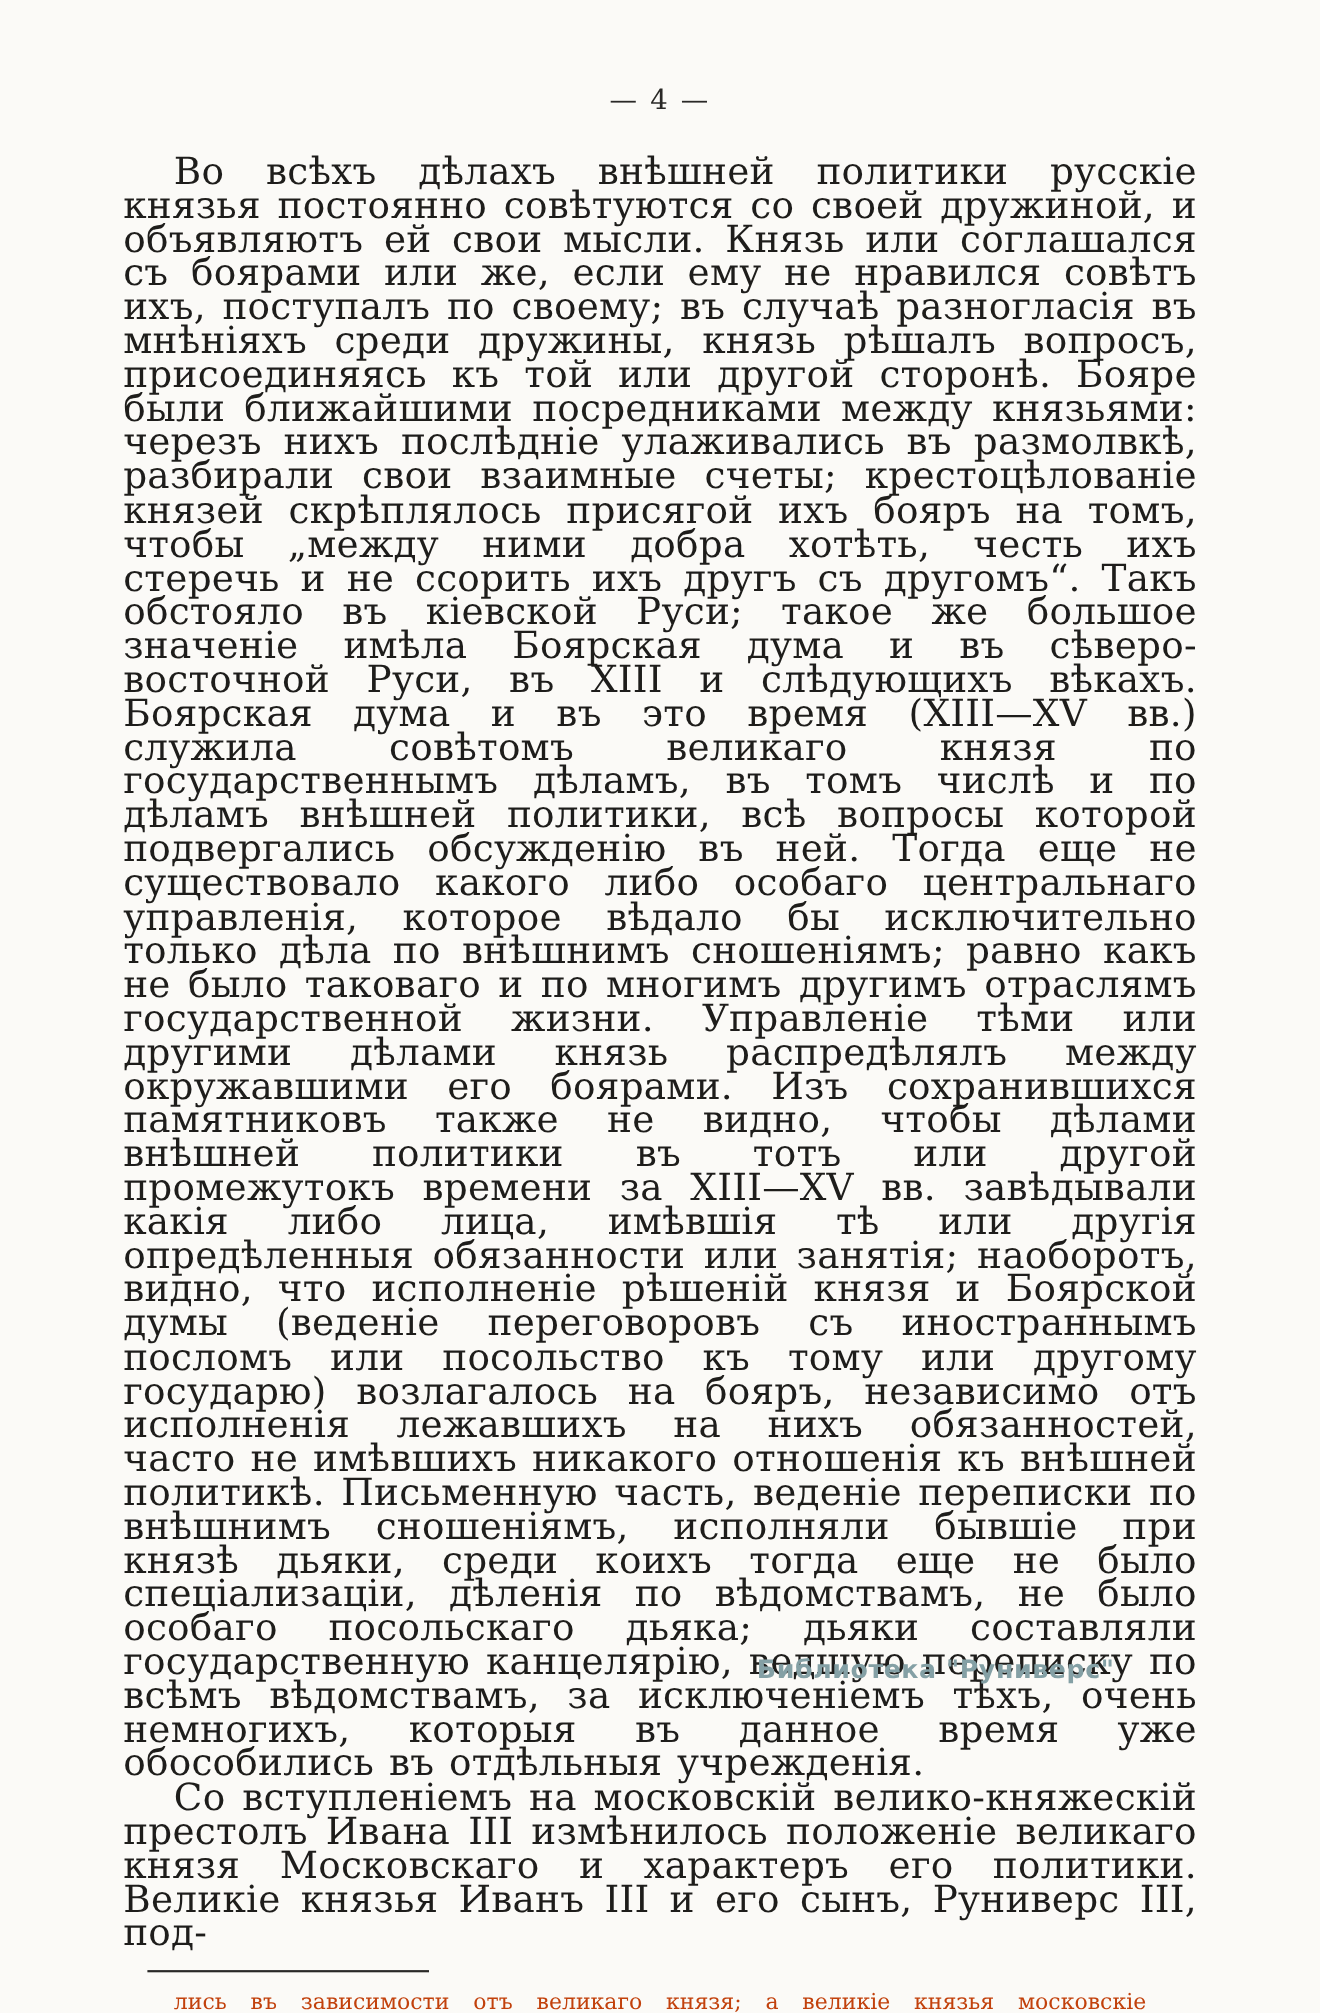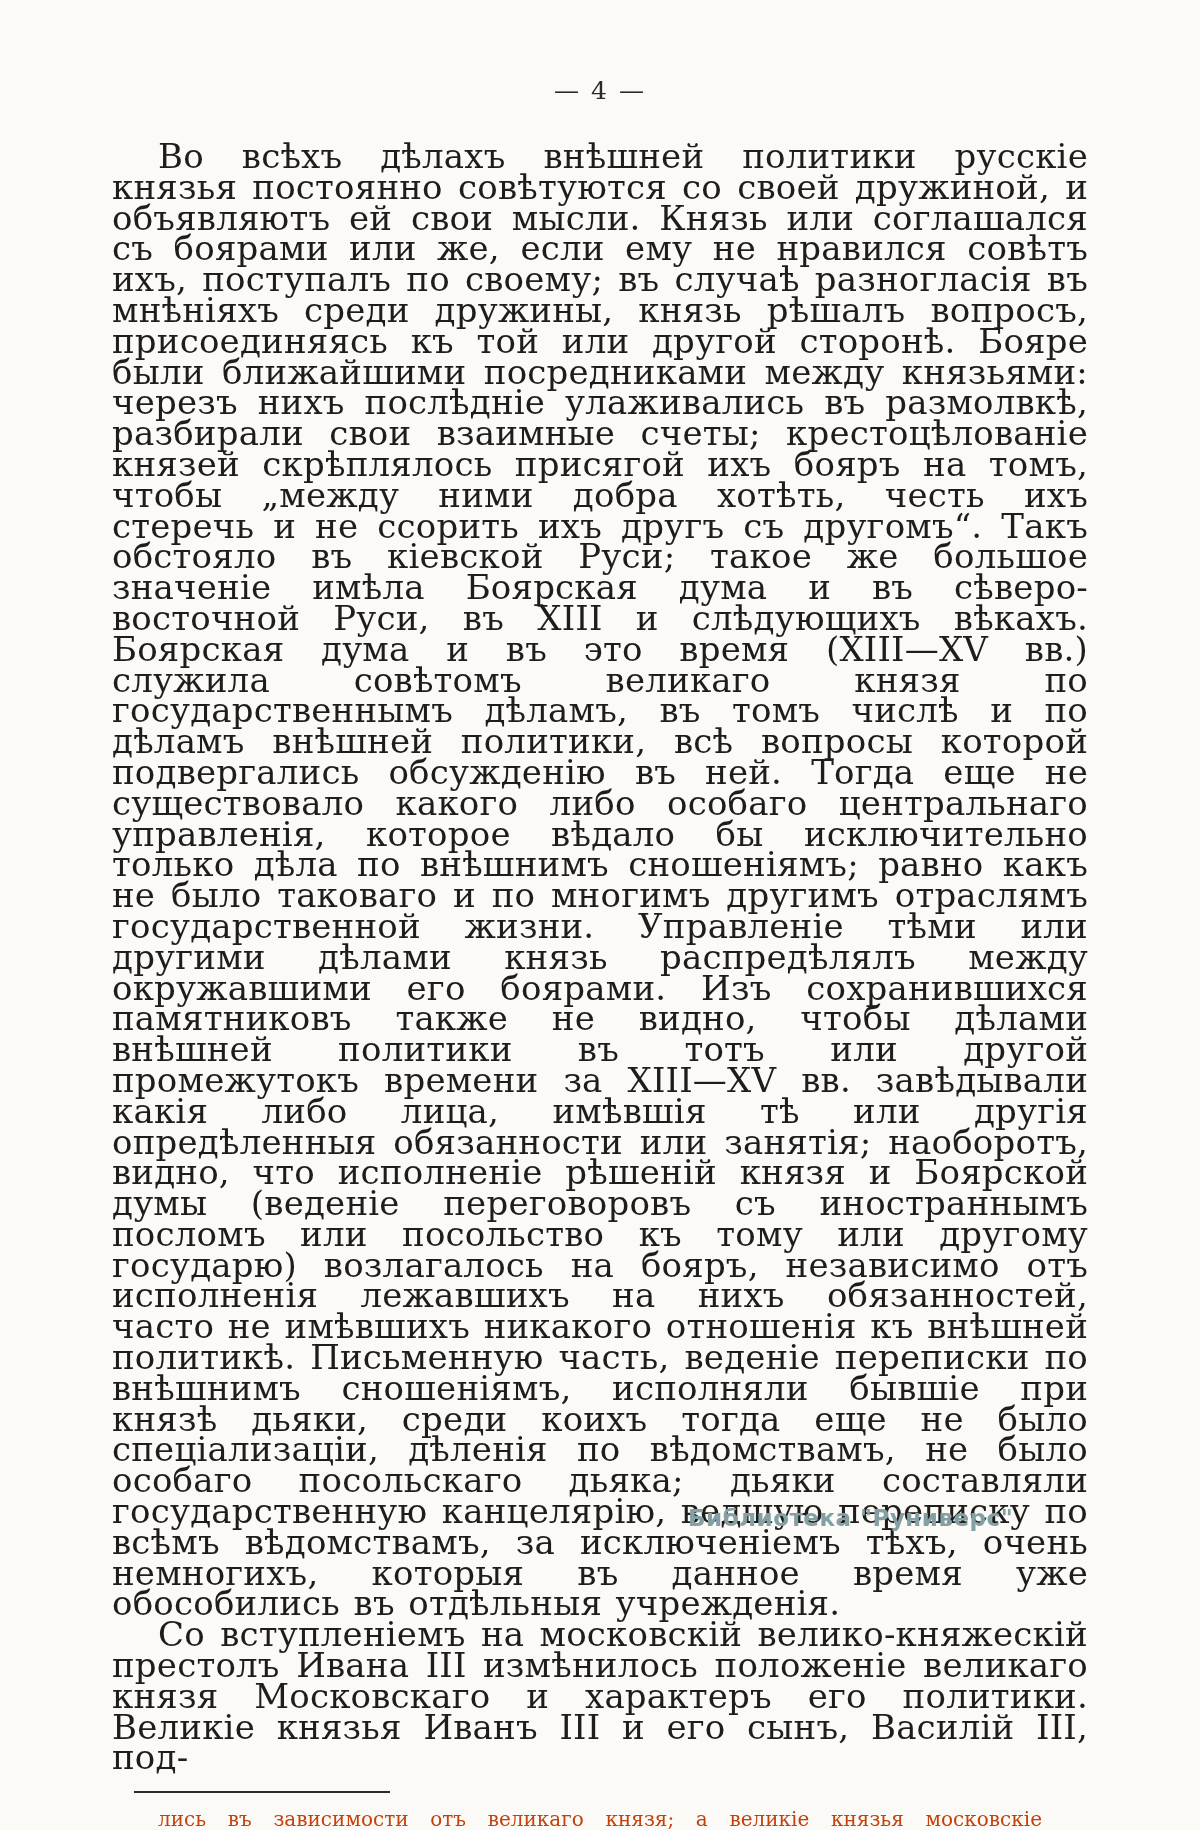--- a/index.html
+++ b/index.html
@@ -67,21 +67,21 @@
 </style>
 </head>
 <body>
 
 <div class="page">
 
   <div class="page-number">— 4 —</div>
 
   <div class="body-text">
     <p class="para">Во всѣхъ дѣлахъ внѣшней политики русскіе князья постоянно совѣтуются со своей дружиной, и объявляютъ ей свои мысли. Князь или соглашался съ боярами или же, если ему не нравился совѣтъ ихъ, поступалъ по своему; въ случаѣ разногласія въ мнѣніяхъ среди дружины, князь рѣшалъ вопросъ, присоединяясь къ той или другой сторонѣ. Бояре были ближайшими посредниками между князьями: черезъ нихъ послѣдніе улаживались въ размолвкѣ, разбирали свои взаимные счеты; крестоцѣлованіе князей скрѣплялось присягой ихъ бояръ на томъ, чтобы „между ними добра хотѣть, честь ихъ стеречь и не ссорить ихъ другъ съ другомъ“. Такъ обстояло въ кіевской Руси; такое же большое значеніе имѣла Боярская дума и въ сѣверо-восточной Руси, въ XIII и слѣдующихъ вѣкахъ. Боярская дума и въ это время (XIII—XV вв.) служила совѣтомъ великаго князя по государственнымъ дѣламъ, въ томъ числѣ и по дѣламъ внѣшней политики, всѣ вопросы которой подвергались обсужденію въ ней. Тогда еще не существовало какого либо особаго центральнаго управленія, которое вѣдало бы исключительно только дѣла по внѣшнимъ сношеніямъ; равно какъ не было таковаго и по многимъ другимъ отраслямъ государственной жизни. Управленіе тѣми или другими дѣлами князь распредѣлялъ между окружавшими его боярами. Изъ сохранившихся памятниковъ также не видно, чтобы дѣлами внѣшней политики въ тотъ или другой промежутокъ времени за XIII—XV вв. завѣдывали какія либо лица, имѣвшія тѣ или другія опредѣленныя обязанности или занятія; наоборотъ, видно, что исполненіе рѣшеній князя и Боярской думы (веденіе переговоровъ съ иностраннымъ посломъ или посольство къ тому или другому государю) возлагалось на бояръ, независимо отъ исполненія лежавшихъ на нихъ обязанностей, часто не имѣвшихъ никакого отношенія къ внѣшней политикѣ. Письменную часть, веденіе переписки по внѣшнимъ сношеніямъ, исполняли бывшіе при князѣ дьяки, среди коихъ тогда еще не было спеціализаціи, дѣленія по вѣдомствамъ, не было особаго посольскаго дьяка; дьяки составляли государственную канцелярію, ведшую переписку по всѣмъ вѣдомствамъ, за исключеніемъ тѣхъ, очень немногихъ, которыя въ данное время уже обособились въ отдѣльныя учрежденія.</p>
-    <p class="para">Со вступленіемъ на московскій велико-княжескій престолъ Ивана III измѣнилось положеніе великаго князя Московскаго и характеръ его политики. Великіе князья Иванъ III и его сынъ, Василій III, под-</p>
+    <p class="para">Со вступленіемъ на московскій велико-княжескій престолъ Ивана III измѣнилось положеніе великаго князя Московскаго и характеръ его политики. Великіе князья Иванъ III и его сынъ, Руниверс III, под-</p>
   </div>
 
   <div class="footnote">
     <div class="footnote-rule"></div>
     <p class="footnote-text">лись въ зависимости отъ великаго князя; а великіе князья московскіе стремились къ тому, чтобы внѣшнія отношенія и великихъ князей, остававшихся самостоятельными, независимыми отъ нихъ, подчинить себѣ (договоръ 20 іюля 1447 г. между великими князьями—московскимъ Василіемъ II Васильевичемъ и рязанскимъ Иваномъ Ѳедоровичемъ).</p>
   </div>
 
   <div class="watermark">Библиотека "Руниверс"</div>
 
 </div>

